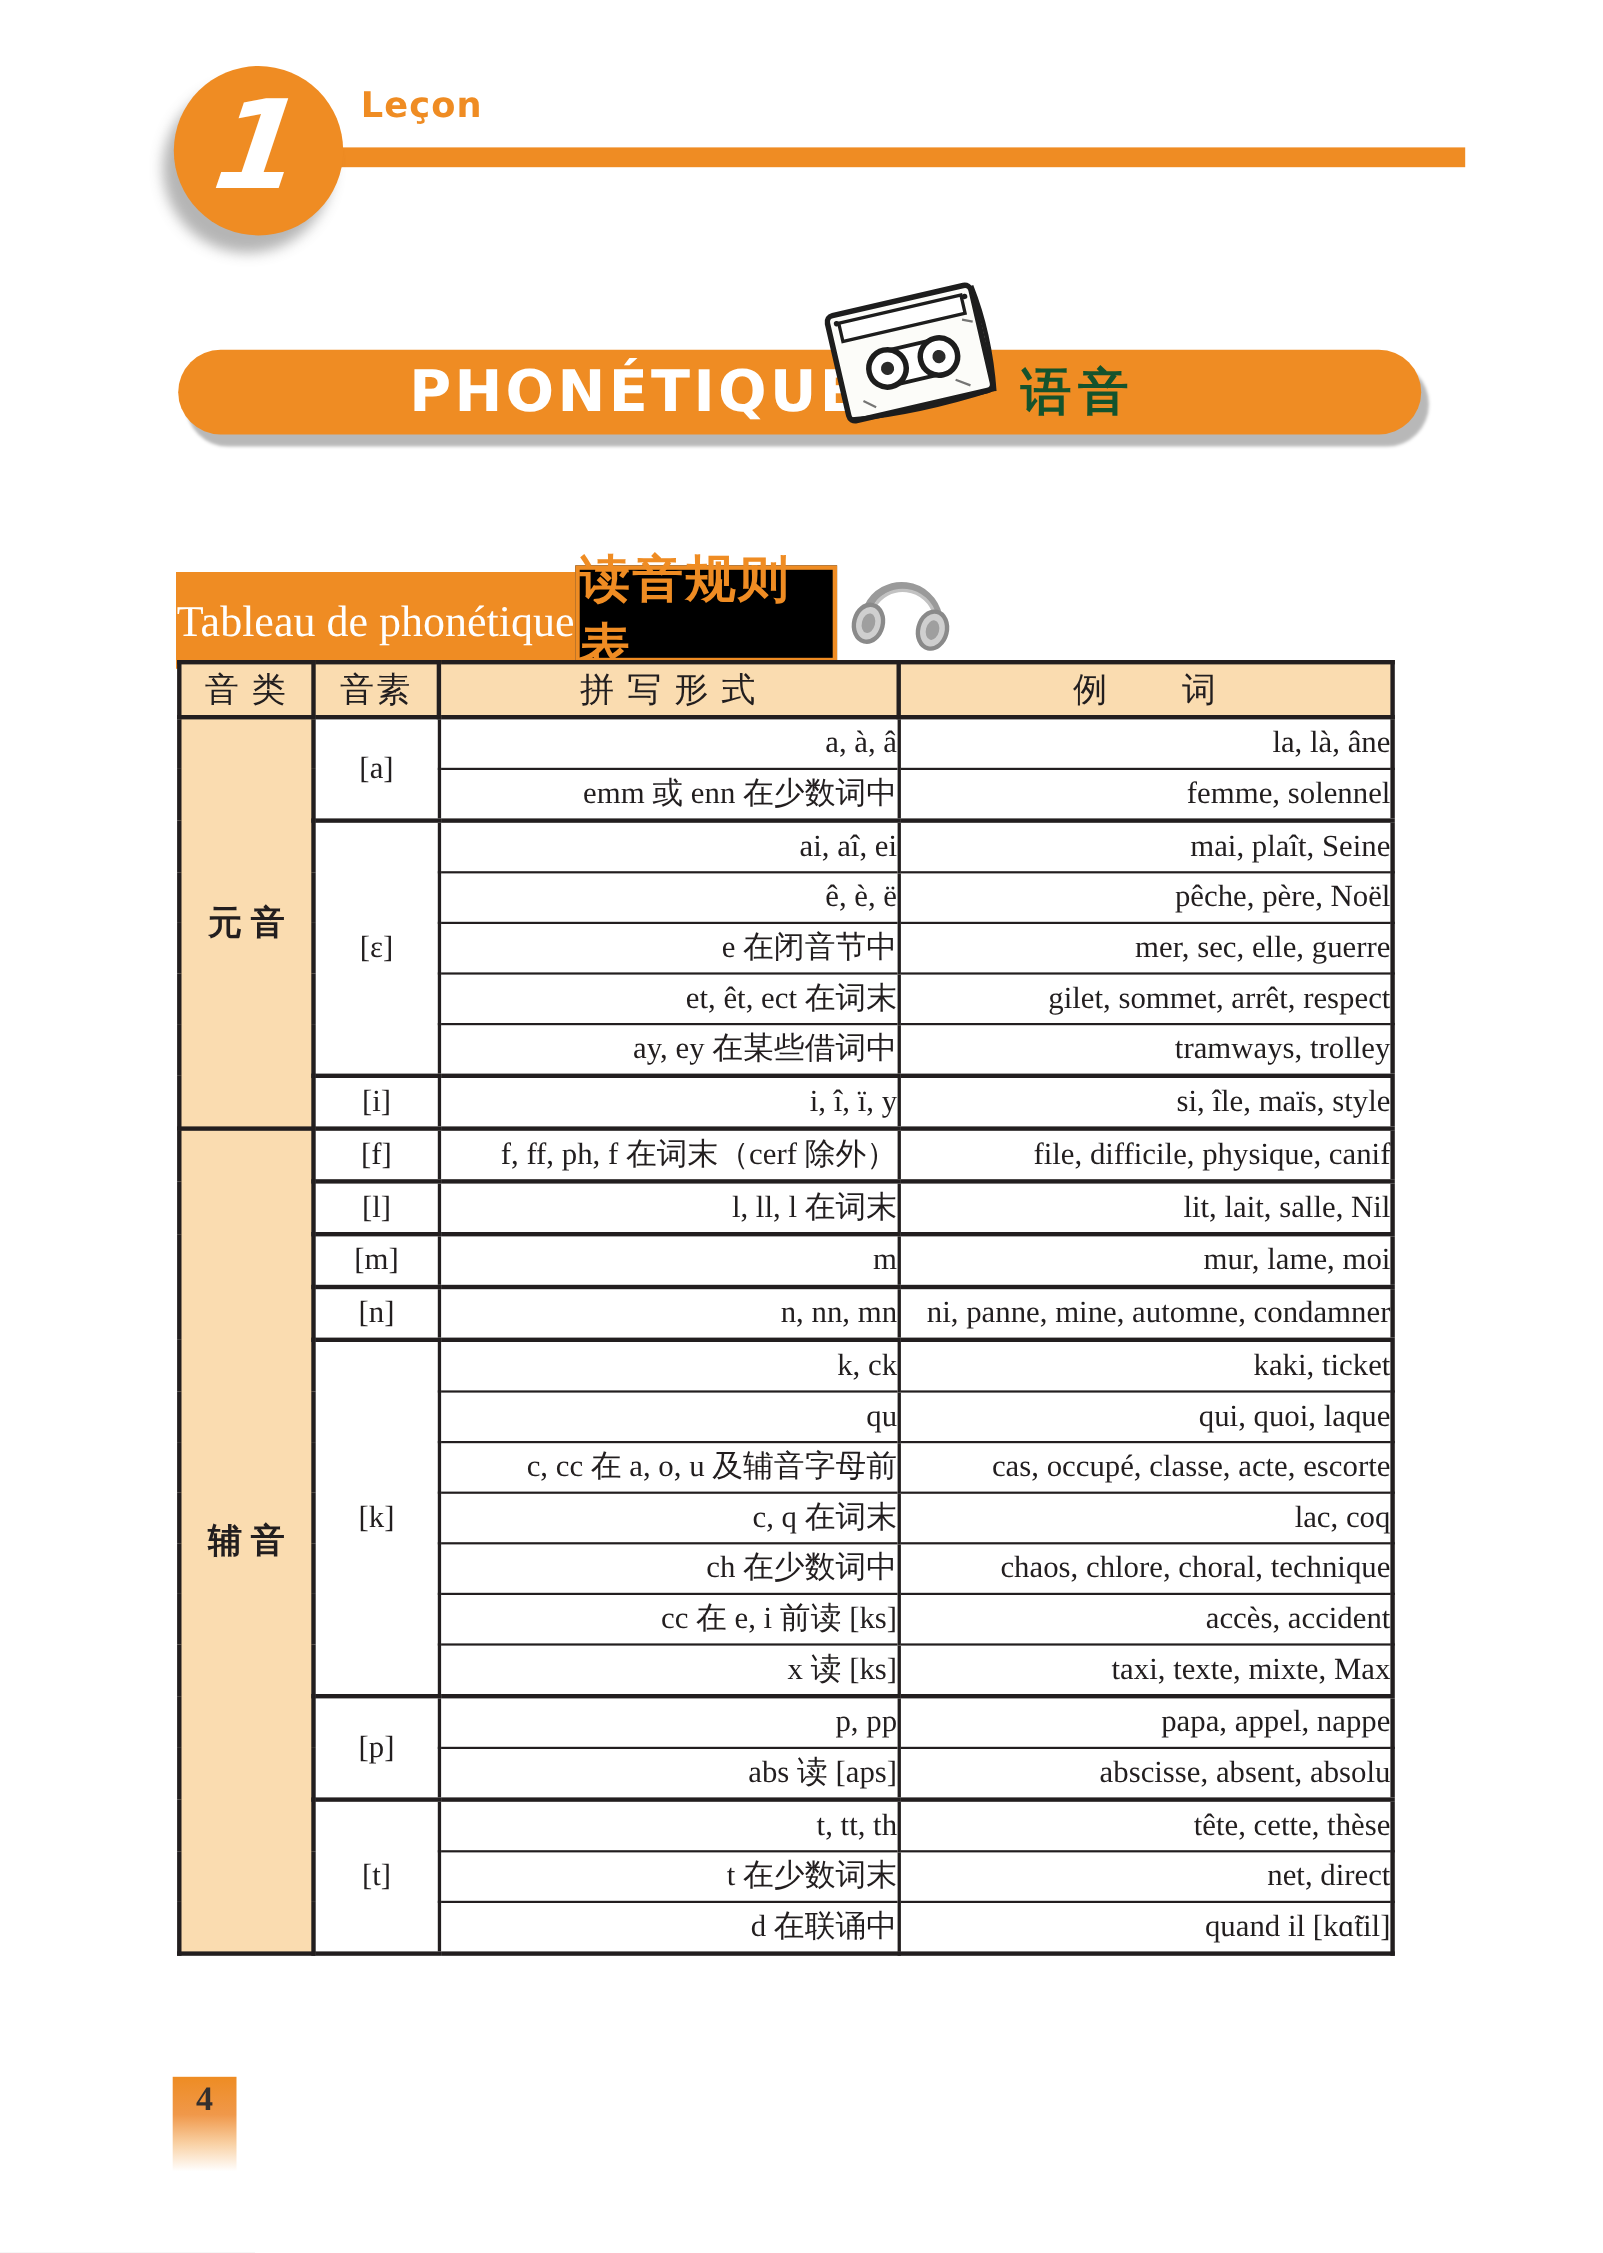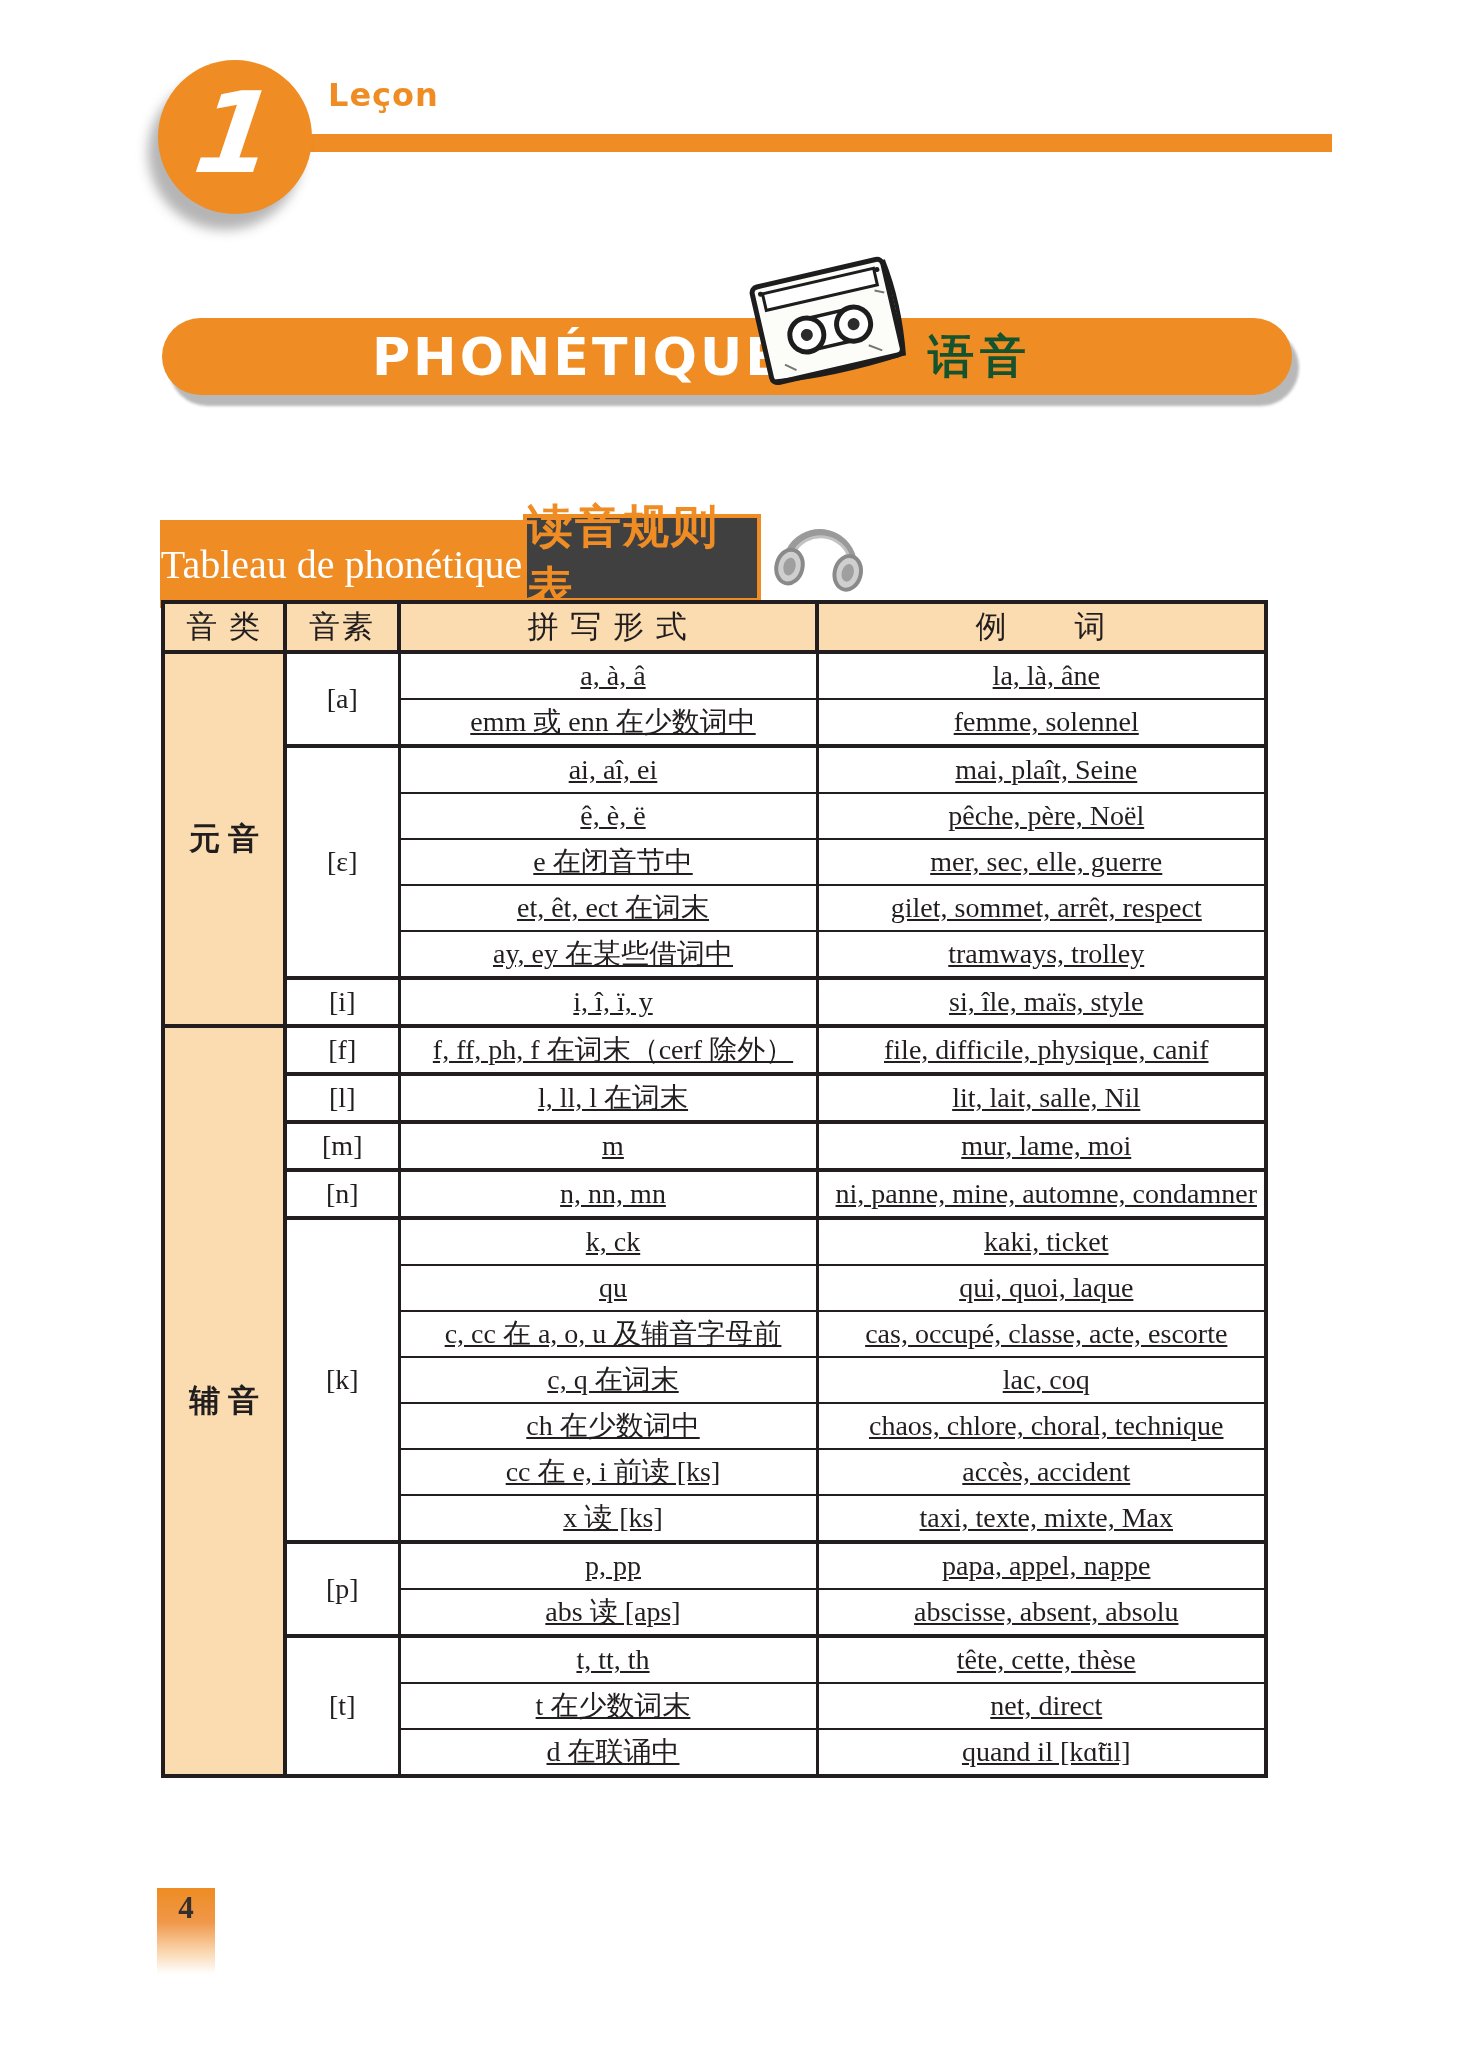--- a/index.html
+++ b/index.html
@@ -21,34 +21,34 @@
         background:#ef8c23;box-shadow:7px 11px 3px rgba(0,0,0,.28);}
   .banner-title{position:absolute;left:210px;top:50%;transform:translateY(-50%);color:#ffffff;
         font-family:"DejaVu Sans","Liberation Sans",sans-serif;font-weight:bold;font-size:52px;letter-spacing:3px;}
   .banner-zh{position:absolute;left:766px;top:50%;transform:translateY(-50%);color:#14532d;
         font-family:"DejaVu Sans","Liberation Sans",sans-serif;font-weight:bold;font-size:46px;letter-spacing:6px;}
   .cassette{position:absolute;left:742px;top:242px;width:170px;height:156px;}
 
   
   .tableau-label{position:absolute;left:160px;top:520px;width:363px;height:88px;background:#ef8c23;
         display:flex;align-items:center;justify-content:center;color:#ffffff;font-size:40px;}
-  .tableau-zh{position:absolute;left:523px;top:514px;width:238px;height:88px;background:#404040;
+  .tableau-zh{position:absolute;left:523px;top:514px;width:238px;height:88px;background:#000000;
         border:4px solid #ef8c23;box-sizing:border-box;display:flex;align-items:center;justify-content:flex-end;
         color:#ef8c23;font-weight:bold;font-size:46px;letter-spacing:2px;}
   .headphones{position:absolute;left:772px;top:496px;width:100px;height:112px;}
 
   
   .phon-table{position:absolute;left:161px;top:600px;width:1103px;border-collapse:collapse;table-layout:fixed;
         border:4px solid #221e1f;}
   .phon-table th{height:46px;background:#fadcb0;border:4px solid #221e1f;
         font-size:31px;font-weight:normal;letter-spacing:2px;padding:0;}
   .phon-table td{height:44px;font-size:28px;line-height:1.05;padding:0;border-left:3px solid #221e1f;border-right:3px solid #221e1f;}
   td.cat{background:#fadcb0;text-align:center;font-size:31px;font-weight:bold;border:4px solid #221e1f;}
   td.pho{text-align:center;border-top:4px solid #221e1f;border-bottom:4px solid #221e1f;}
-  td.spell,td.ex{text-align:center;padding-left:10px;border-top:2px solid #221e1f;border-bottom:2px solid #221e1f;text-decoration:underline;}
+  td.spell,td.ex{text-align:right;padding-left:10px;border-top:2px solid #221e1f;border-bottom:2px solid #221e1f;}
   tr.group-start td.spell,tr.group-start td.ex{border-top:4px solid #221e1f;}
 
   
   .page-num-box{position:absolute;left:157px;top:1888px;width:58px;height:86px;
         background:linear-gradient(180deg,#ee8c23 0%,#f0984a 40%,#f9d3a8 72%,#ffffff 100%);
         text-align:center;}
   .page-num{font-weight:bold;font-size:31px;color:#332f2e;margin-top:2px;display:inline-block;}
 </style>
 </head>
 <body>

